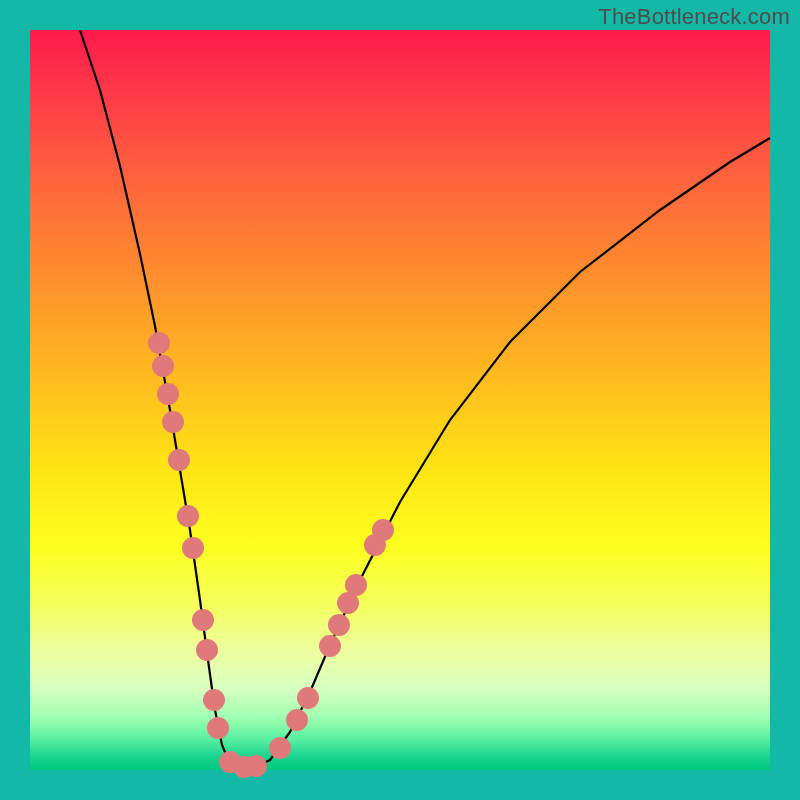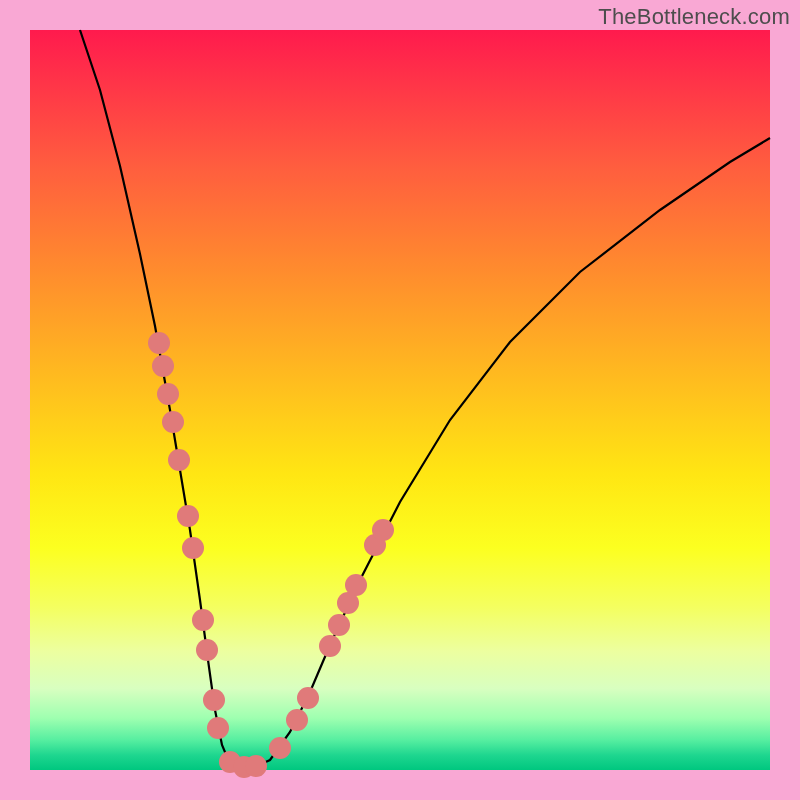--- a/index.html
+++ b/index.html
@@ -10,21 +10,21 @@
     overflow: hidden;
     background: #000;
     font-family: Arial, Helvetica, sans-serif;
   }
   .frame {
     position: absolute;
     left: 0;
     top: 0;
     width: 800px;
     height: 800px;
-    background: #f9a8d4;
+    background: #14b8a6;
   }
   .plot-area {
     position: absolute;
     left: 30px;
     top: 30px;
     width: 740px;
     height: 740px;
     
     background: linear-gradient(to bottom,
       #ff1a4d 0%,

